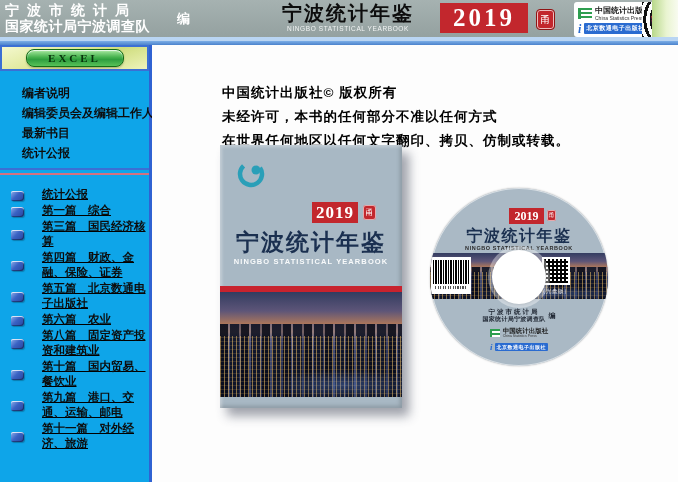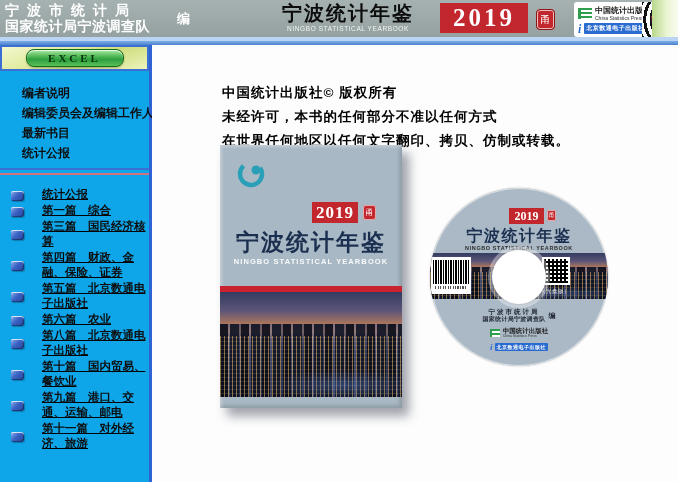--- a/index.html
+++ b/index.html
@@ -162,21 +162,21 @@
         <div class="nav-item">
           <span class="book-icon"></span>
           <span class="nav-label">第五篇　北京数通电子出版社</span>
         </div>
         <div class="nav-item">
           <span class="book-icon"></span>
           <span class="nav-label">第六篇　农业</span>
         </div>
         <div class="nav-item">
           <span class="book-icon"></span>
-          <span class="nav-label">第八篇　北京数通电子出版社</span>
+          <span class="nav-label">第八篇　固定资产投资和建筑业</span>
         </div>
         <div class="nav-item">
           <span class="book-icon"></span>
           <span class="nav-label">第十篇　国内贸易、餐饮业</span>
         </div>
         <div class="nav-item">
           <span class="book-icon"></span>
           <span class="nav-label">第九篇　港口、交通、运输、邮电</span>
         </div>
         <div class="nav-item">

